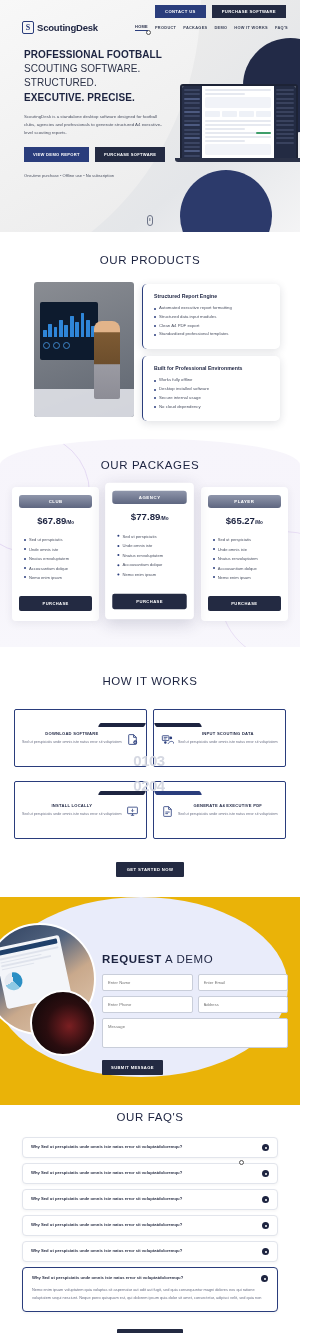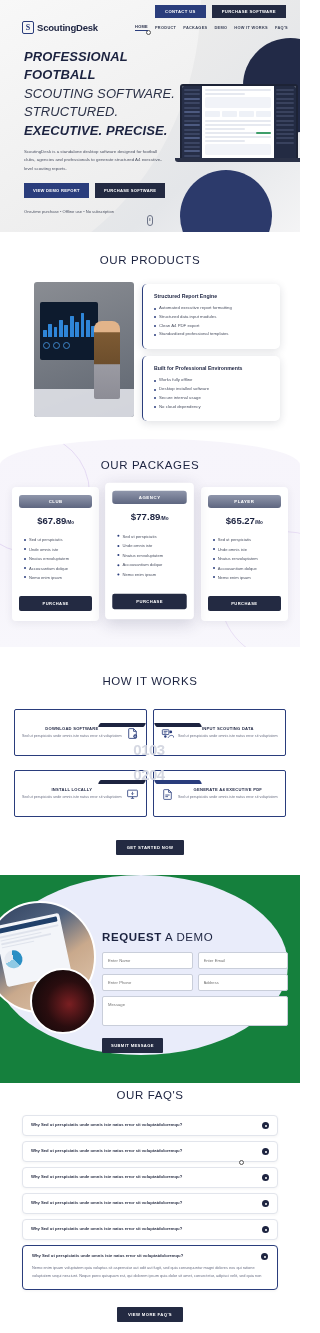--- a/index.html
+++ b/index.html
@@ -73,21 +73,21 @@
   .nav a.active { color: #1d2440; }
   .nav a.active::after {
     content:""; display:block; height:1px; background:#2a3d7c; margin-top:1.5px;
   }
   .cursor {
     position: absolute; width: 5px; height: 5px; border: 1px solid #555;
     border-radius: 50%; background: rgba(255,255,255,.6);
   }
 
   .hero-body { position: relative; z-index: 4; padding: 14px 0 0 24px; width: 180px; }
-  .hero-h1 { font-size: 13px; font-weight: 800; letter-spacing: .1px; line-height: 1.42; color: #1c2340; font-style: italic; }
+  .hero-h1 { font-size: 10px; font-weight: 800; letter-spacing: .1px; line-height: 1.42; color: #1c2340; }
   .hero-h1 .thin { font-weight: 400; color: #2b3147; }
   .hero-p {
     margin-top: 8px; font-size: 4.4px; line-height: 1.85; color: #4b5162; width: 140px;
   }
   .hero-btns { display: flex; gap: 6px; margin-top: 10px; }
   .btn-hero {
     font-size: 4.1px; font-weight: 700; letter-spacing: .3px; color: #fff;
     padding: 5px 9px; border: none; cursor: pointer; white-space: nowrap;
   }
   .btn-demo { background: #2a3d7c; }
@@ -197,21 +197,21 @@
   .pk-list li{ font-size:4.1px; color:#4b5162; line-height:2.3; padding-left:5px; position:relative;}
   .pk-list li::before{content:"";position:absolute;left:0;top:3.4px;width:2px;height:2px;background:#2a3d7c;border-radius:50%;}
   .pk-btn{
     width:100%; background:#232a42; color:#fff; border:none; cursor:pointer;
     font-size:4.1px; font-weight:700; letter-spacing:.4px; padding:5px 0; border-radius:2px;
   }
 
   
   .hiw { padding: 28px 0 20px; background:#fff; }
   .hiw-grid { display:grid; grid-template-columns:1fr 1fr; gap:14px 6px; padding: 22px 14px 0;}
-  .step { position:relative; height:47px; }
+  .step { position:relative; height:58px; }
   .step-arrow {
     position:absolute; inset:0;
     border:1px solid #2a3d7c;
     border-radius:2px;
   }
   .step-band {
     position:absolute; width:46px; height:4px; background:#1d2440; border-radius:1px;
   }
   .step-band.b1 { right:2px; top:14px; transform: skewX(-30deg); }
   .step-band.b2 { right:2px; bottom:12px; transform: skewX(30deg); }
@@ -227,21 +227,21 @@
   .step-icon svg{ width:100%; height:100%; }
   .step.left .step-inner { text-align:center; }
   .step.right .step-inner { text-align:center; }
   .hiw-cta { text-align:center; margin-top:18px; }
   .btn-dark {
     background:#232a42; color:#fff; border:none; cursor:pointer;
     font-size:4.2px; font-weight:700; letter-spacing:.4px; padding:5px 11px; border-radius:1px;
   }
 
   
-  .demo { position:relative; padding: 16px 0 30px; overflow:hidden; background:#15803d; }
+  .demo { position:relative; padding: 16px 0 30px; overflow:hidden; background:#eab308; }
   .demo-blob {
     position:absolute; left:-6px; top:0; width:294px; height:180px;
     background:#e9ecfa; border-radius:50%;
   }
   .demo-inner { position:relative; z-index:2; display:flex; gap:6px; padding: 6px 12px 0 0;}
   .demo-photo {
     width:112px; height:135px; flex:none; position:relative; margin-left:-16px;
   }
   .demo-photo .circ {
     position:absolute; left:0; top:4px; width:112px; height:112px; border-radius:50%;

